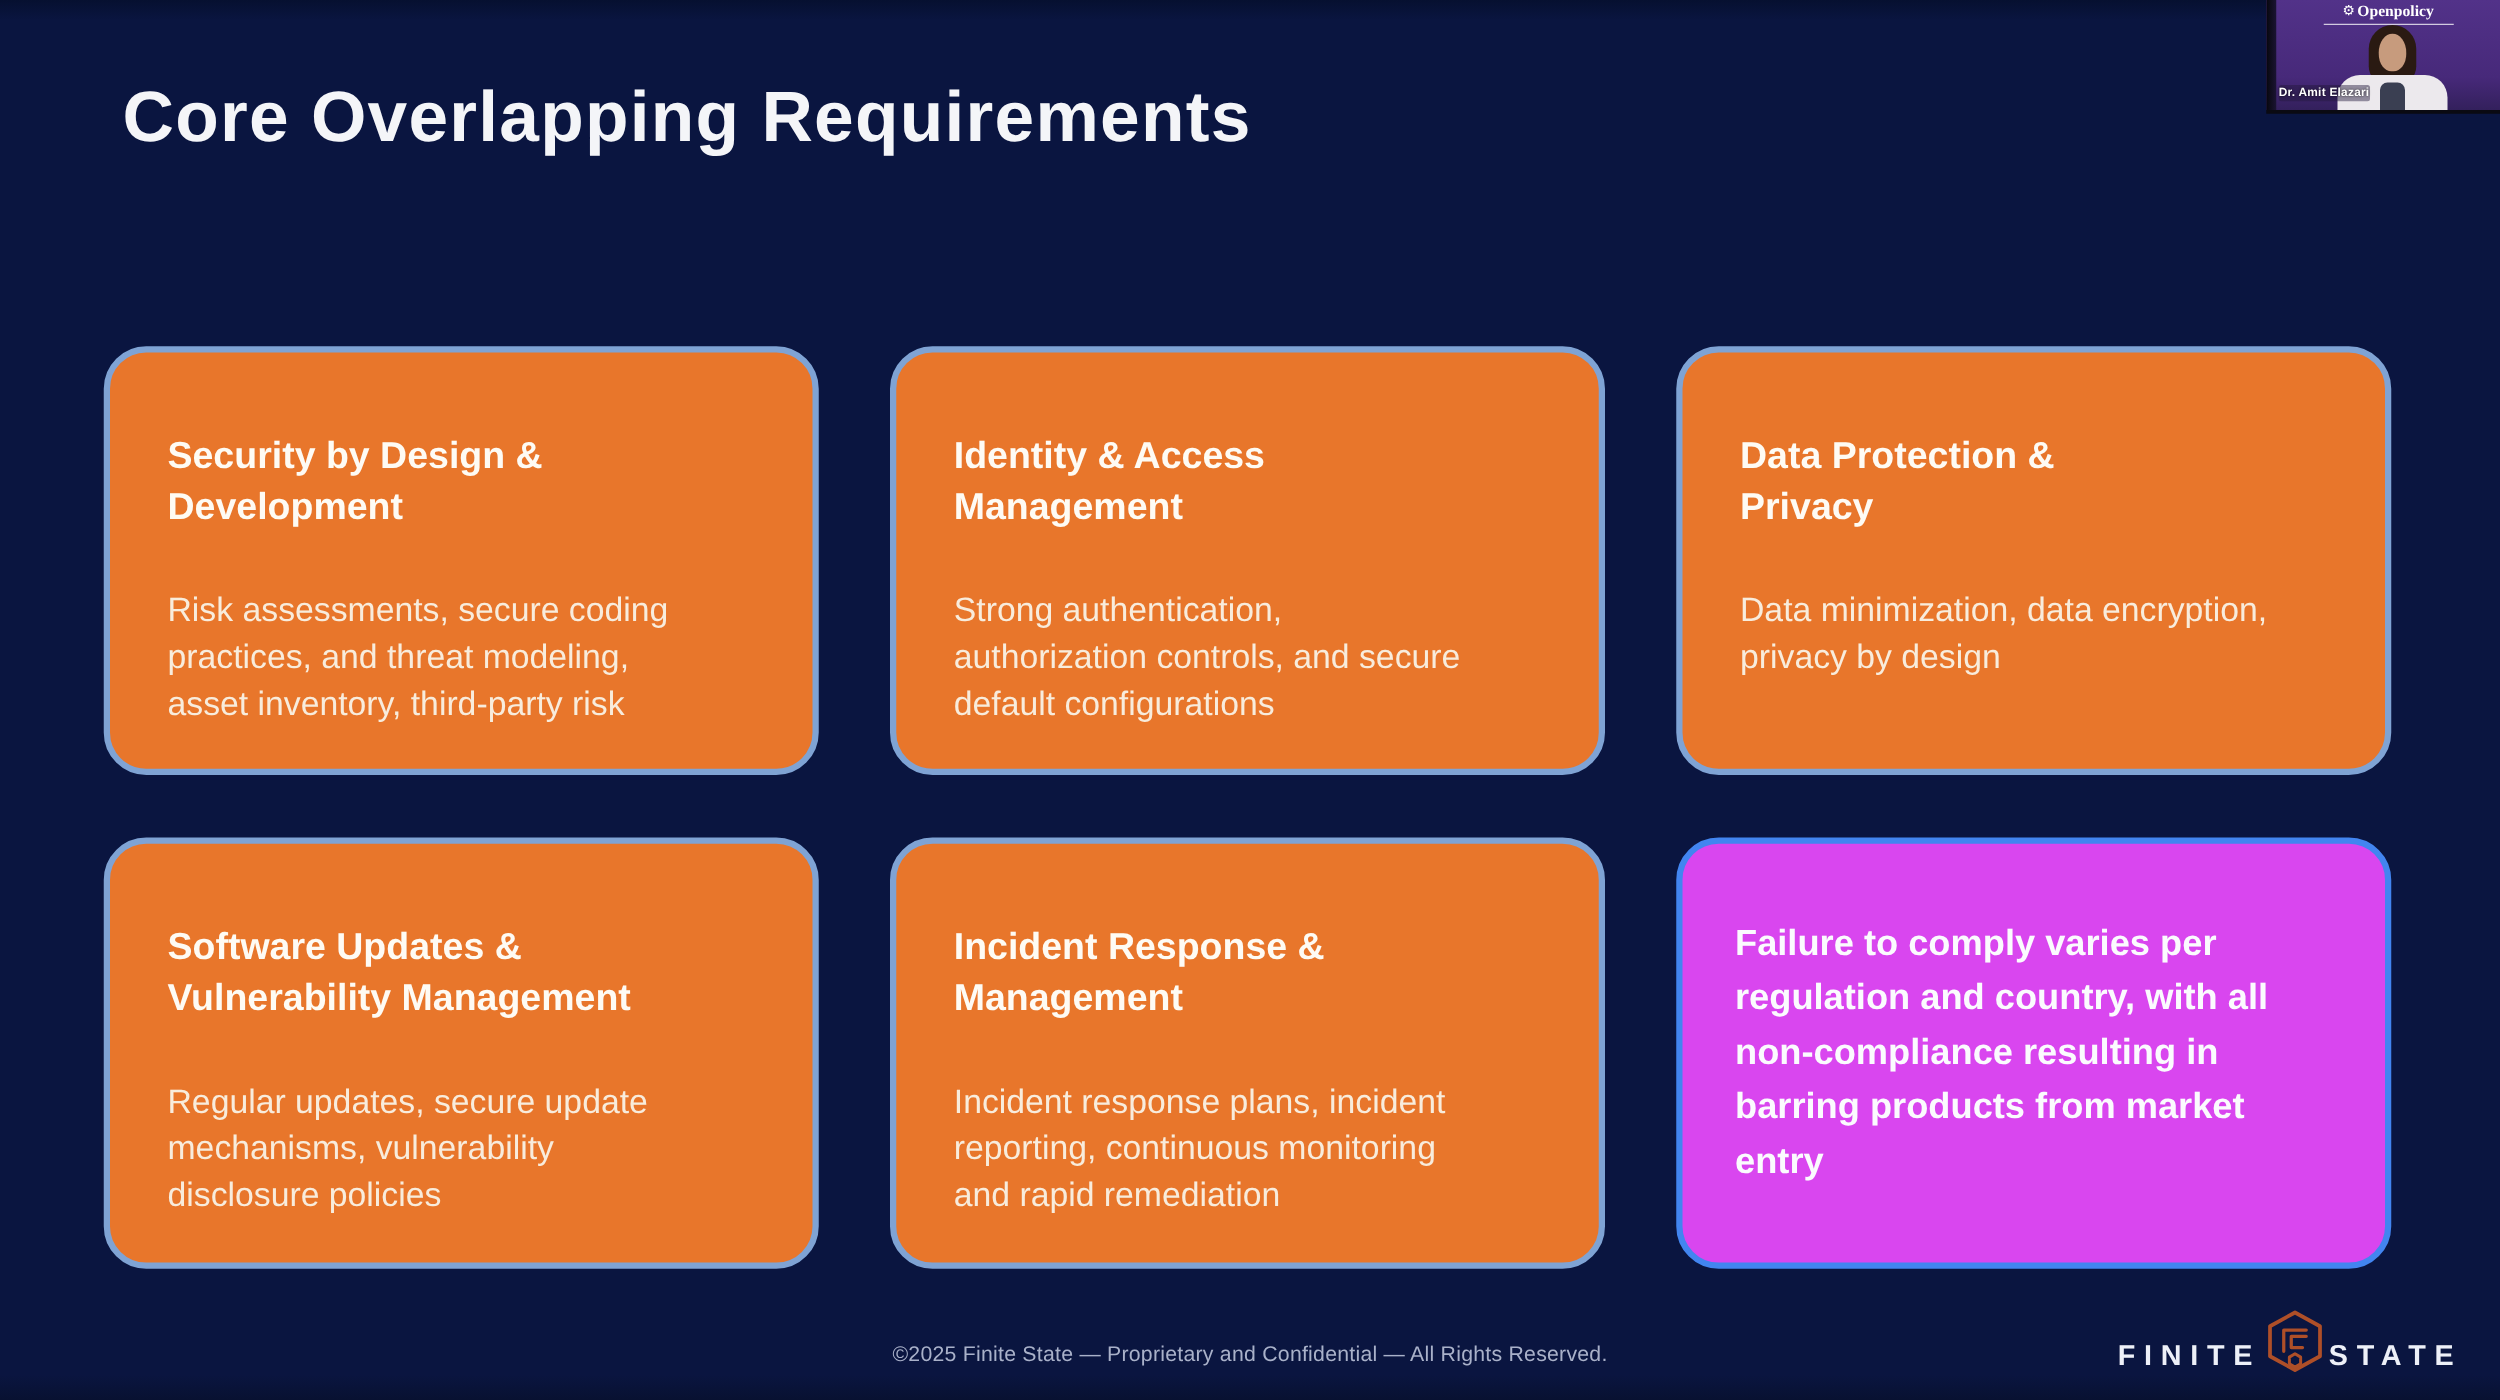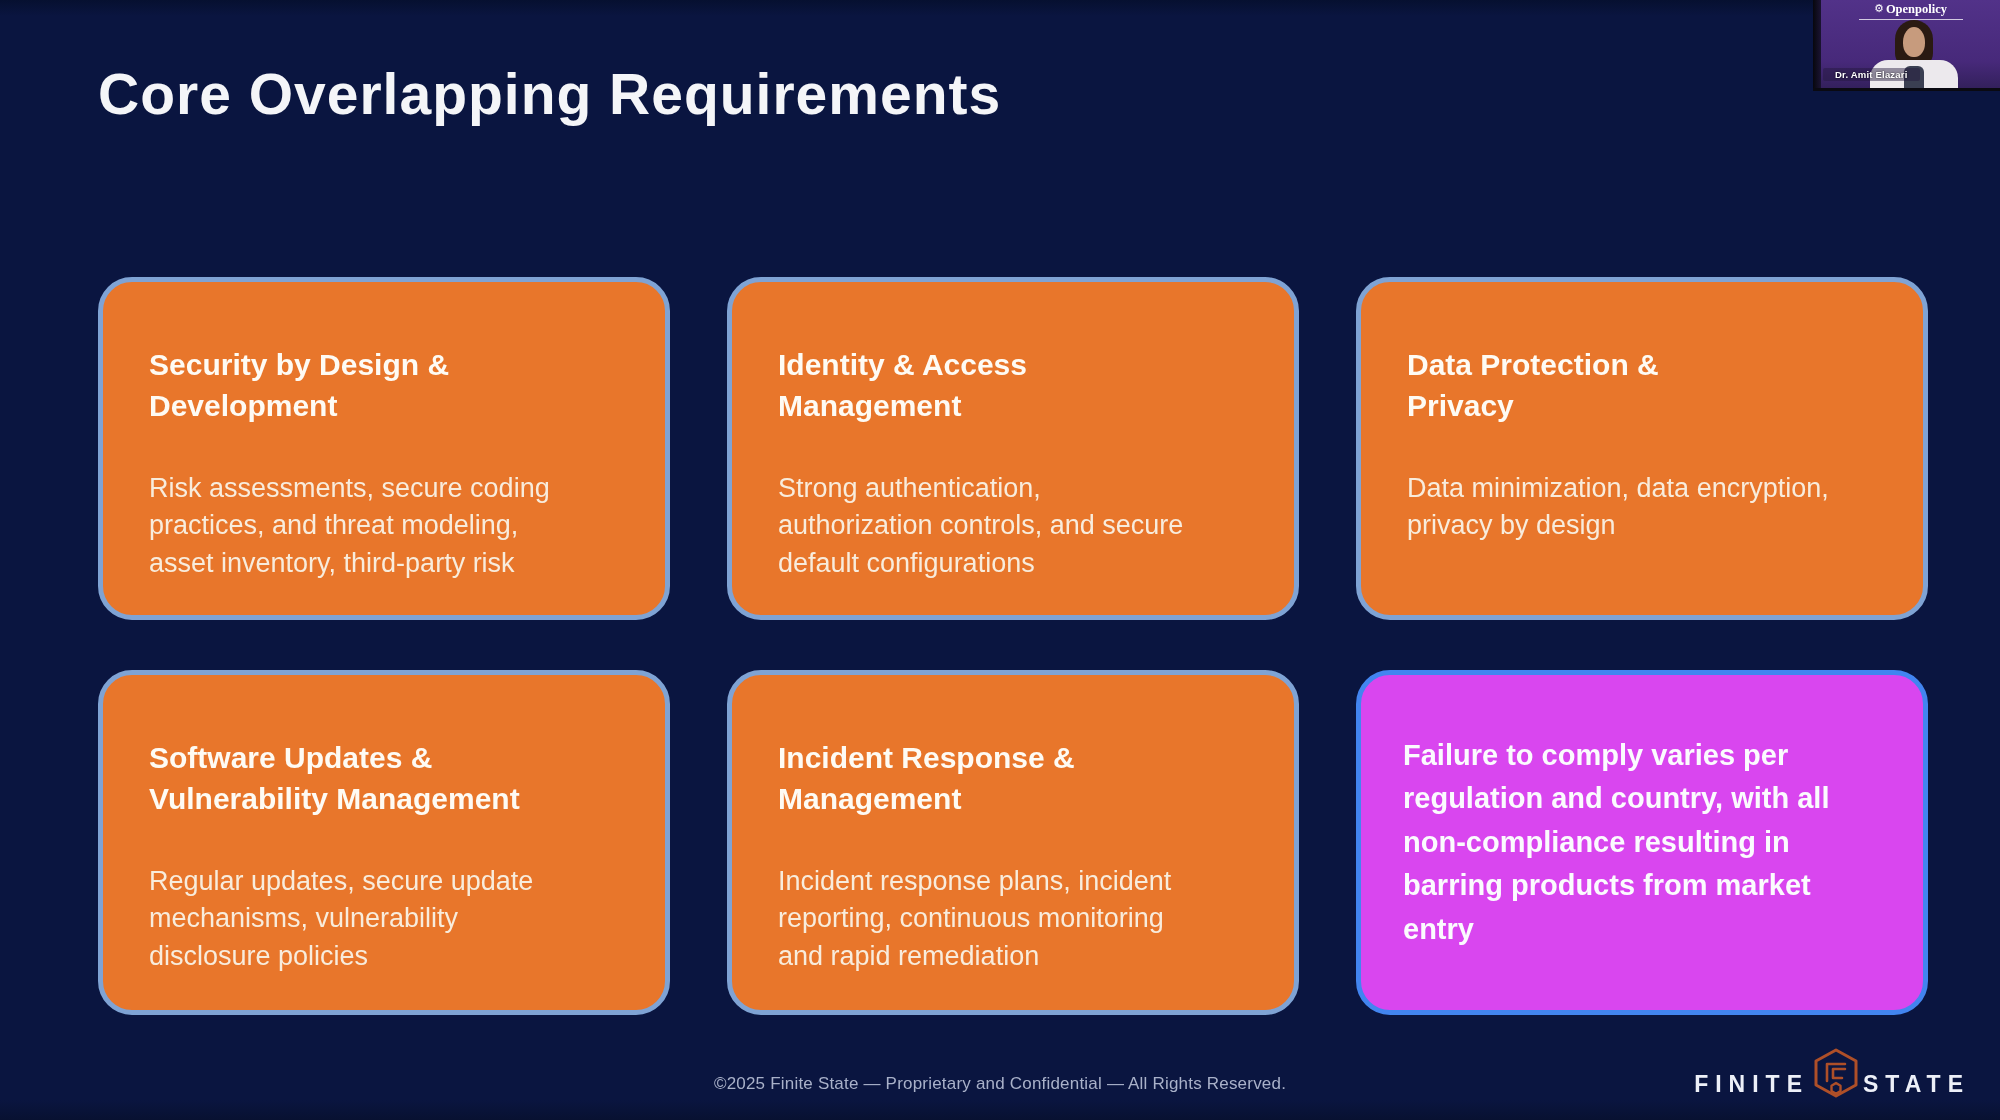--- a/index.html
+++ b/index.html
@@ -8,21 +8,21 @@
     background:linear-gradient(180deg,#061030 0px,#0A1540 16px,#0A1540 1100px,#081131 1120px);
     font-family:"Liberation Sans",sans-serif;
     -webkit-font-smoothing:antialiased;
   }
   .slide-title{
     position:absolute;left:98px;top:62px;margin:0;
     font-size:57px;font-weight:700;letter-spacing:1px;
     color:#F4F5F8;line-height:1.15;
   }
   .cards{
-    position:absolute;left:98px;top:277px;width:1830px;
+    position:absolute;left:83px;top:277px;width:1830px;
     display:grid;grid-template-columns:repeat(3,1fr);
     grid-template-rows:343px 345px;column-gap:57px;row-gap:50px;
   }
   .card{
     box-sizing:border-box;border-radius:34px;height:100%;
     padding:62px 46px 0 46px;
   }
   .card.orange{
     background:#E8762B;border:5px solid #7FA3D4;
   }
@@ -71,21 +71,21 @@
   .wc-underline{width:104px;height:1px;background:rgba(255,255,255,.75);margin:2px auto 0;}
   .wc-gear{font-family:"DejaVu Sans",sans-serif;font-size:11px;vertical-align:1px;margin-right:2px;font-weight:400;}
   .wc-person{position:absolute;left:54%;top:20px;transform:translateX(-50%);width:96px;height:68px;}
   .wc-hair{position:absolute;left:50%;top:0;transform:translateX(-50%);width:38px;height:48px;background:#2a1a12;border-radius:19px 19px 15px 15px;}
   .wc-face{position:absolute;left:50%;top:7px;transform:translateX(-50%);width:22px;height:30px;background:#C79B7D;border-radius:50% 50% 46% 46%;}
   .wc-shoulders{position:absolute;left:50%;bottom:0;transform:translateX(-50%);width:88px;height:28px;background:#ECE9ED;border-radius:18px 18px 0 0;}
   .wc-shirt{position:absolute;left:50%;bottom:0;transform:translateX(-50%);width:20px;height:22px;background:#3A3F52;border-radius:6px 6px 0 0;}
   .wc-name{
     position:absolute;left:10px;bottom:7px;
     color:#FFFFFF;font-size:9.5px;font-weight:700;letter-spacing:.2px;
-    background:rgba(35,25,60,.45);padding:1px 12px;border-radius:2px;
+    background:rgba(35,25,60,.45);padding:1px 0;border-radius:2px;
     text-shadow:0 0 2px rgba(0,0,0,.8);
   }
 </style>
 </head>
 <body>
 
 <h1 class="slide-title">Core Overlapping Requirements</h1>
 
 <div class="cards">
 

